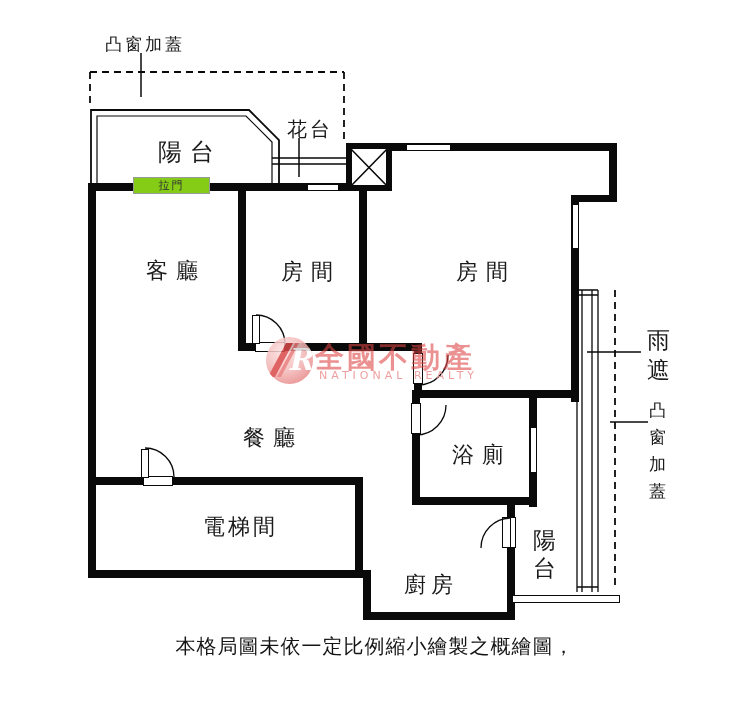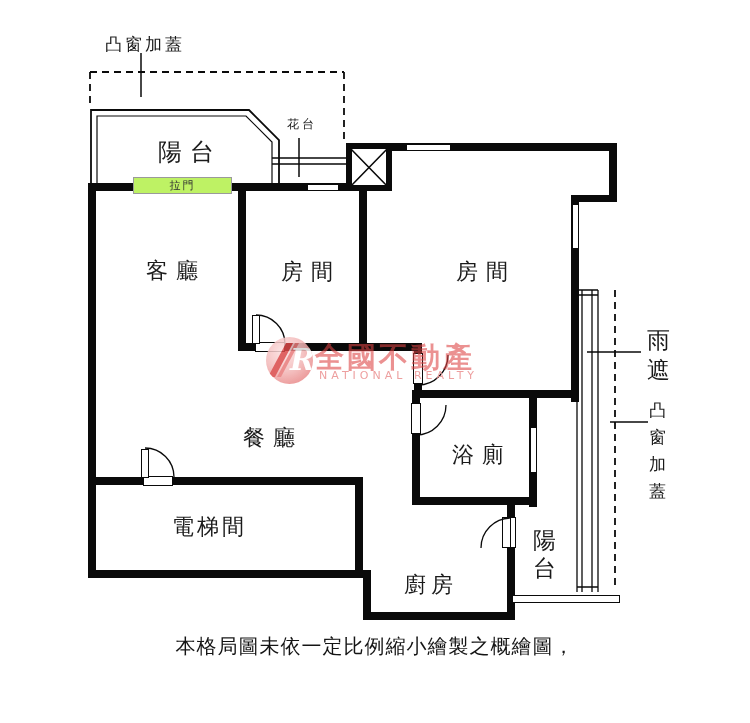--- a/index.html
+++ b/index.html
@@ -6,25 +6,25 @@
   #canvas{
     position:relative;width:750px;height:723px;background:#ffffff;
     font-family:"DejaVu Serif", serif;overflow:hidden;
   }
   .w{position:absolute;background:#0a0a0a;}
   .win{position:absolute;background:#ffffff;}
   .opening{position:absolute;background:#ffffff;border:1px solid #0a0a0a;box-sizing:border-box;}
   .panel{position:absolute;background:#ffffff;border:1px solid #0a0a0a;box-sizing:border-box;}
   .lbl{position:absolute;color:#1a1a1a;white-space:nowrap;}
   .lbl-room{font-size:22px;letter-spacing:8px;}
-  .lbl-small{font-size:12px;letter-spacing:3px;}
+  .lbl-small{font-size:20px;letter-spacing:3px;}
   .vtext{position:absolute;color:#1a1a1a;text-align:right;white-space:normal;word-break:break-all;}
   .slide-box{
-    position:absolute;left:133px;top:177px;width:99px;height:17px;
-    background:#bef264;border:1px solid #9a9a9a;box-sizing:border-box;
+    position:absolute;left:133px;top:177px;width:77px;height:17px;
+    background:#84cc16;border:1px solid #9a9a9a;box-sizing:border-box;
     font-size:11px;letter-spacing:2px;color:#333;text-align:center;line-height:15px;
     font-family:"DejaVu Serif", serif;
   }
   svg.lines{position:absolute;left:0;top:0;z-index:5;}
   .balc-rect{position:absolute;left:512px;top:595px;width:108px;height:8px;
     background:#fff;border:1.6px solid #0a0a0a;box-sizing:border-box;}
   
   #wm{position:absolute;left:0;top:0;z-index:9;}
   .wm-circle{
     position:absolute;left:266px;top:337px;width:47px;height:47px;border-radius:50%;
@@ -125,21 +125,21 @@
   <div class="lbl lbl-small" style="left:105px;top:33px;font-size:17px">凸窗加蓋</div>
   <div class="lbl lbl-room" style="left:158px;top:136px;font-size:24px">陽台</div>
   <div class="lbl lbl-small" style="left:287px;top:116px">花台</div>
   <div class="slide-box">拉門</div>
 
   <div class="lbl lbl-room" style="left:146px;top:256px">客廳</div>
   <div class="lbl lbl-room" style="left:281px;top:257px">房間</div>
   <div class="lbl lbl-room" style="left:456px;top:257px">房間</div>
   <div class="lbl lbl-room" style="left:243px;top:423px">餐廳</div>
   <div class="lbl lbl-room" style="left:452px;top:440px">浴廁</div>
-  <div class="lbl lbl-room" style="left:172px;top:512px;letter-spacing:3px">電梯間</div>
+  <div class="lbl lbl-room" style="left:203px;top:512px;letter-spacing:3px">電梯間</div>
   <div class="lbl lbl-room" style="left:404px;top:570px;letter-spacing:5px">廚房</div>
 
   <div class="vtext" style="left:530px;top:526px;width:26px;font-size:23px;line-height:28px">陽台</div>
   <div class="vtext" style="left:642px;top:325px;width:28px;font-size:23px;line-height:30px">雨遮</div>
   <div class="vtext" style="left:646px;top:397px;width:20px;font-size:17px;line-height:27px">凸窗加蓋</div>
 
   <div id="wm">
     <div class="wm-circle">
       <div class="wm-slash s1"></div>
       <div class="wm-slash s2"></div>

